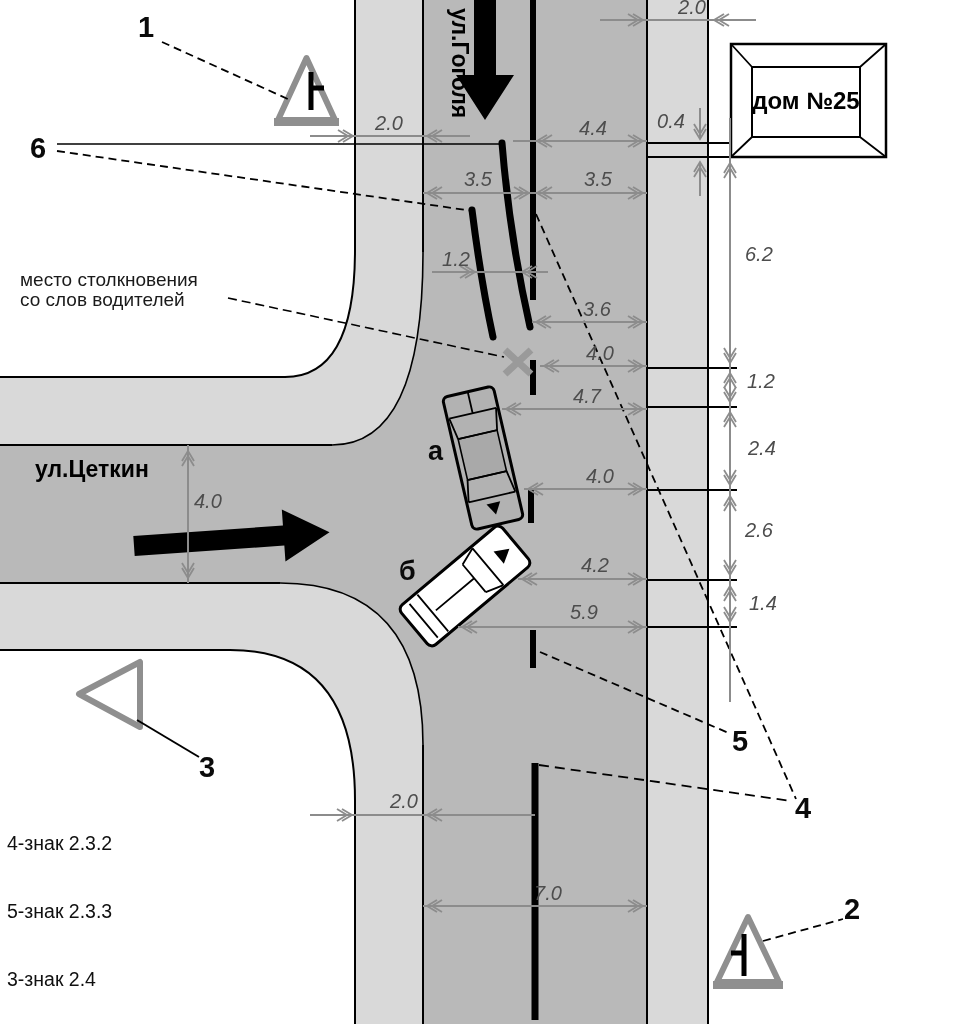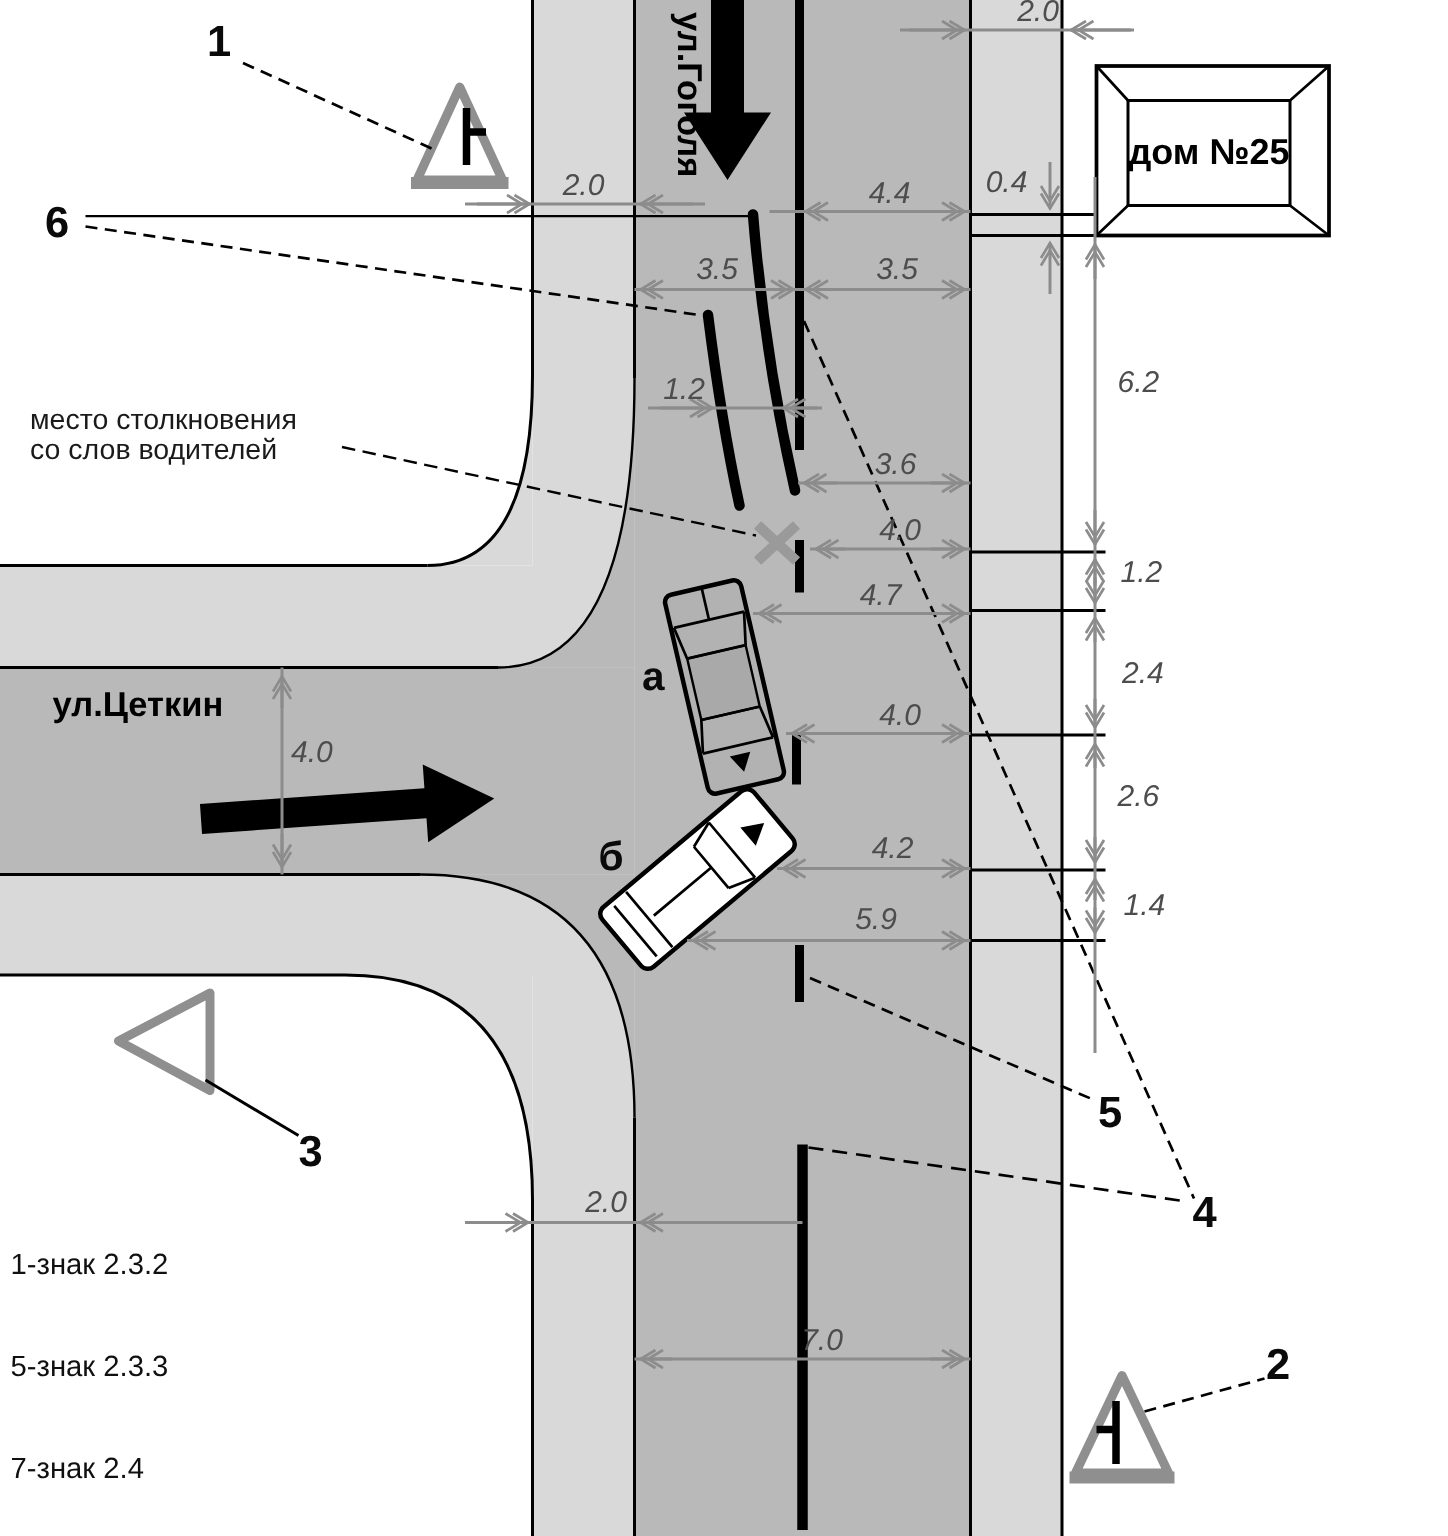--- a/index.html
+++ b/index.html
@@ -241,23 +241,23 @@
   <text class="dim" x="548" y="900" text-anchor="middle">7.0</text>
   <text class="dim" x="194" y="508">4.0</text>
   <text class="dim" x="745" y="261">6.2</text>
   <text class="dim" x="747" y="388">1.2</text>
   <text class="dim" x="748" y="455">2.4</text>
   <text class="dim" x="745" y="537">2.6</text>
   <text class="dim" x="749" y="610">1.4</text>
 </svg>
 
 <div class="legend">
-  <div>1-знак 2.3.2</div>
+  <div>4-знак 2.3.2</div>
   <div>5-знак 2.3.3</div>
-  <div>7-знак 2.4</div>
+  <div>3-знак 2.4</div>
   
   
   
   
   
   
 </div>
 
 </div>
 

